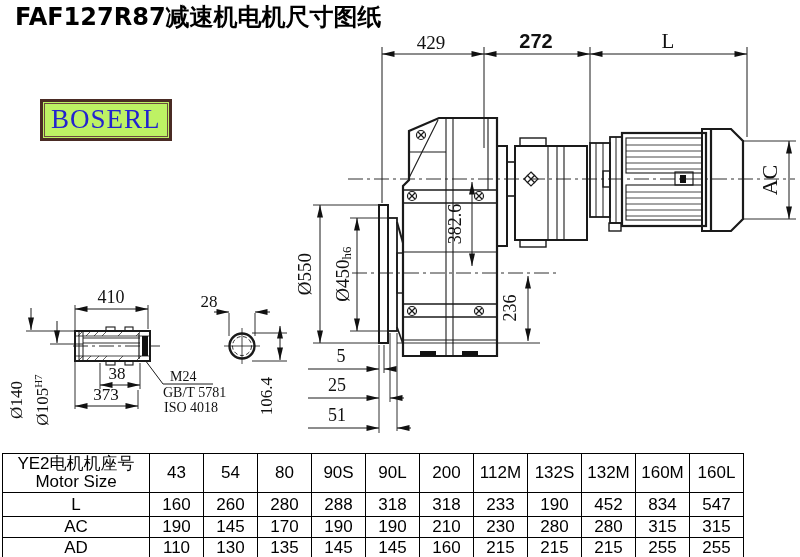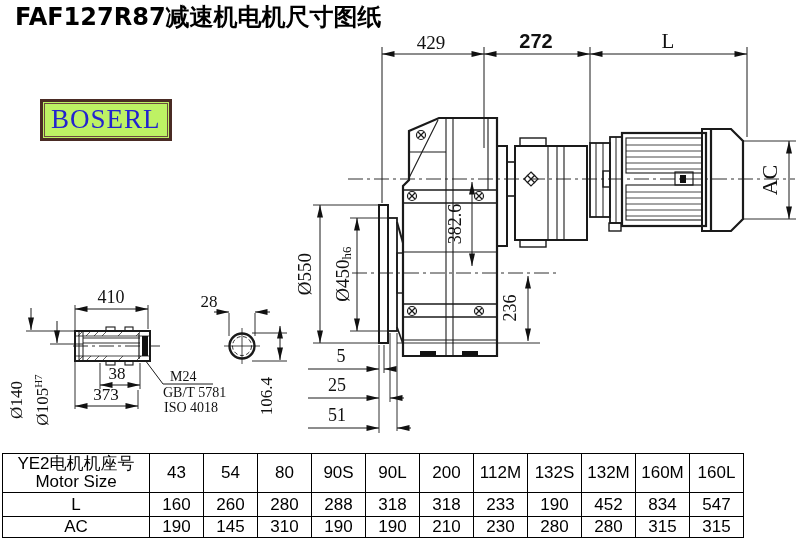--- a/index.html
+++ b/index.html
@@ -314,24 +314,38 @@
     <td>233</td>
     <td>190</td>
     <td>452</td>
     <td>834</td>
     <td>547</td>
   </tr>
   <tr class="r2">
     <td>AC</td>
     <td>190</td>
     <td>145</td>
-    <td>310</td>
+    <td>170</td>
     <td>190</td>
     <td>190</td>
     <td>210</td>
     <td>230</td>
     <td>280</td>
     <td>280</td>
     <td>315</td>
     <td>315</td>
   </tr>
+  <tr class="r3">
+    <td>AD</td>
+    <td>110</td>
+    <td>130</td>
+    <td>135</td>
+    <td>145</td>
+    <td>145</td>
+    <td>160</td>
+    <td>215</td>
+    <td>215</td>
+    <td>215</td>
+    <td>255</td>
+    <td>255</td>
+  </tr>
 </tbody>
   </table>
 
 </body></html>

